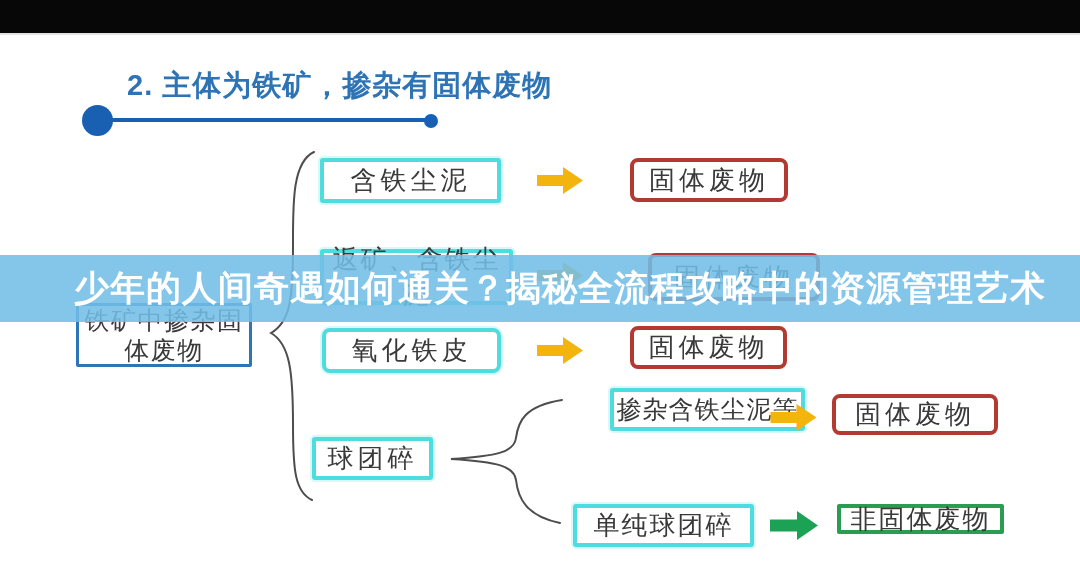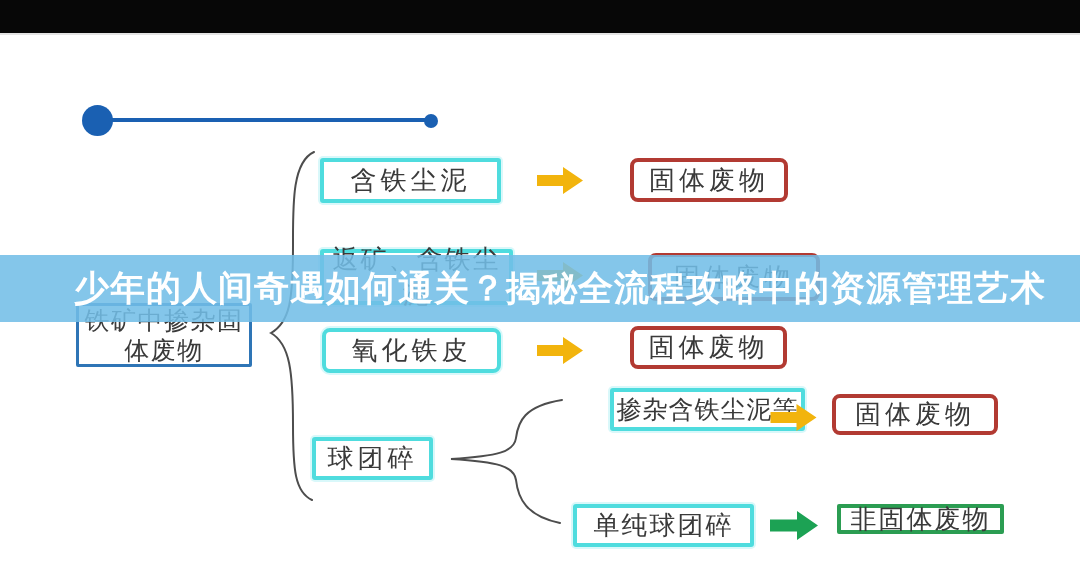--- a/index.html
+++ b/index.html
@@ -43,20 +43,21 @@
     letter-spacing:1px;white-space:nowrap;
   }
 </style>
 </head>
 <body>
 
 <div class="stage">
 
   <div class="topbar"></div>
 
+  <div class="title">2. 主体为铁矿，掺杂有固体废物</div>
   <div class="timeline-line"></div>
   <div class="dot-big"></div>
   <div class="dot-small"></div>
 
   <svg class="braces" viewBox="0 0 1080 581">
     <path d="M314,152 C292,162 293,205 293,245 C293,300 290,322 271,333 C290,344 293,372 293,425 C293,470 295,492 312,500"></path>
     <path d="M562,400 C524,406 518,422 516,438 C514,452 498,456 451,459 C498,462 514,466 516,480 C518,498 526,516 560,523"></path>
   </svg>
 
   <div class="box cyan" style="left:320px;top:158px;width:181px;height:45px;">

